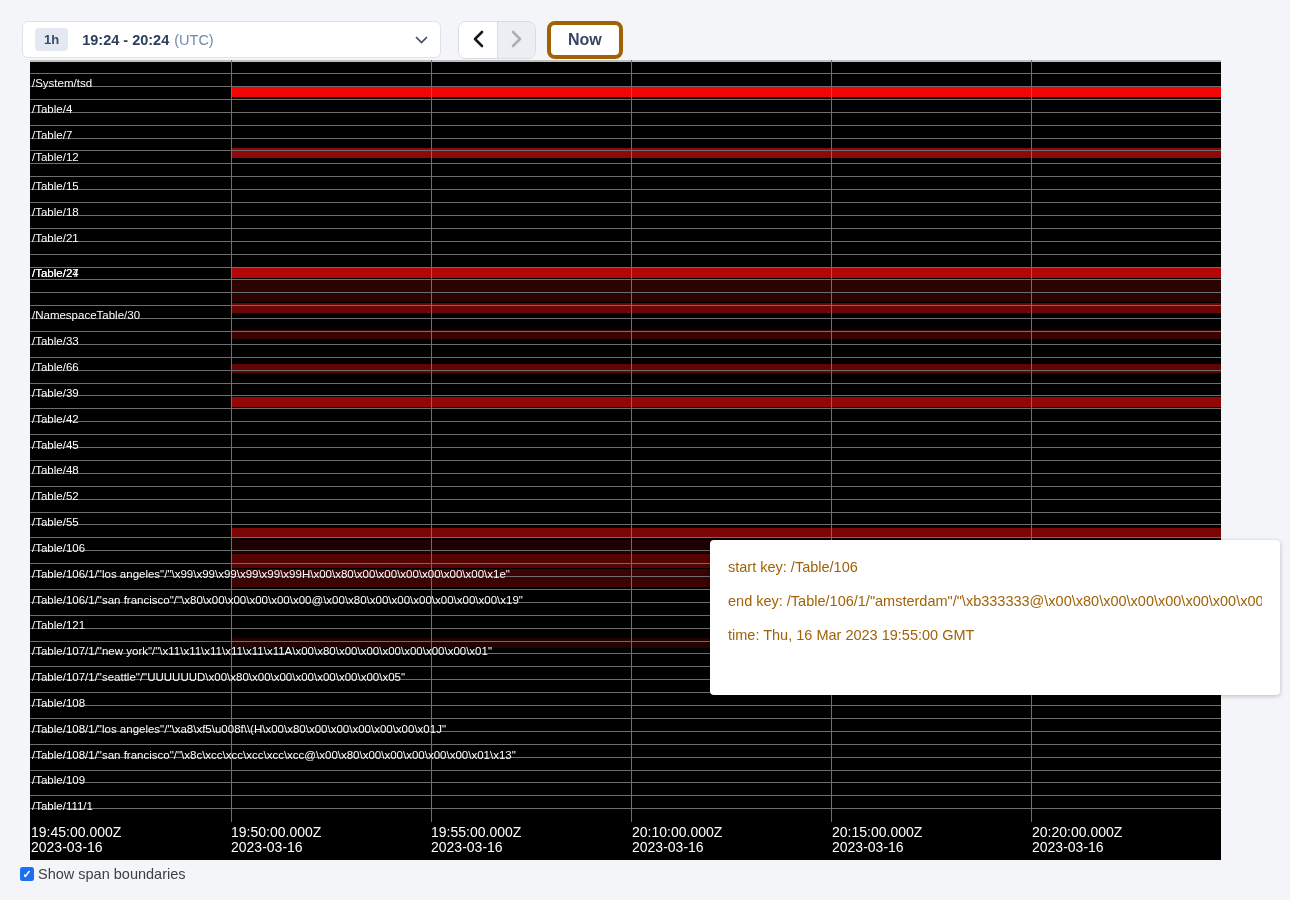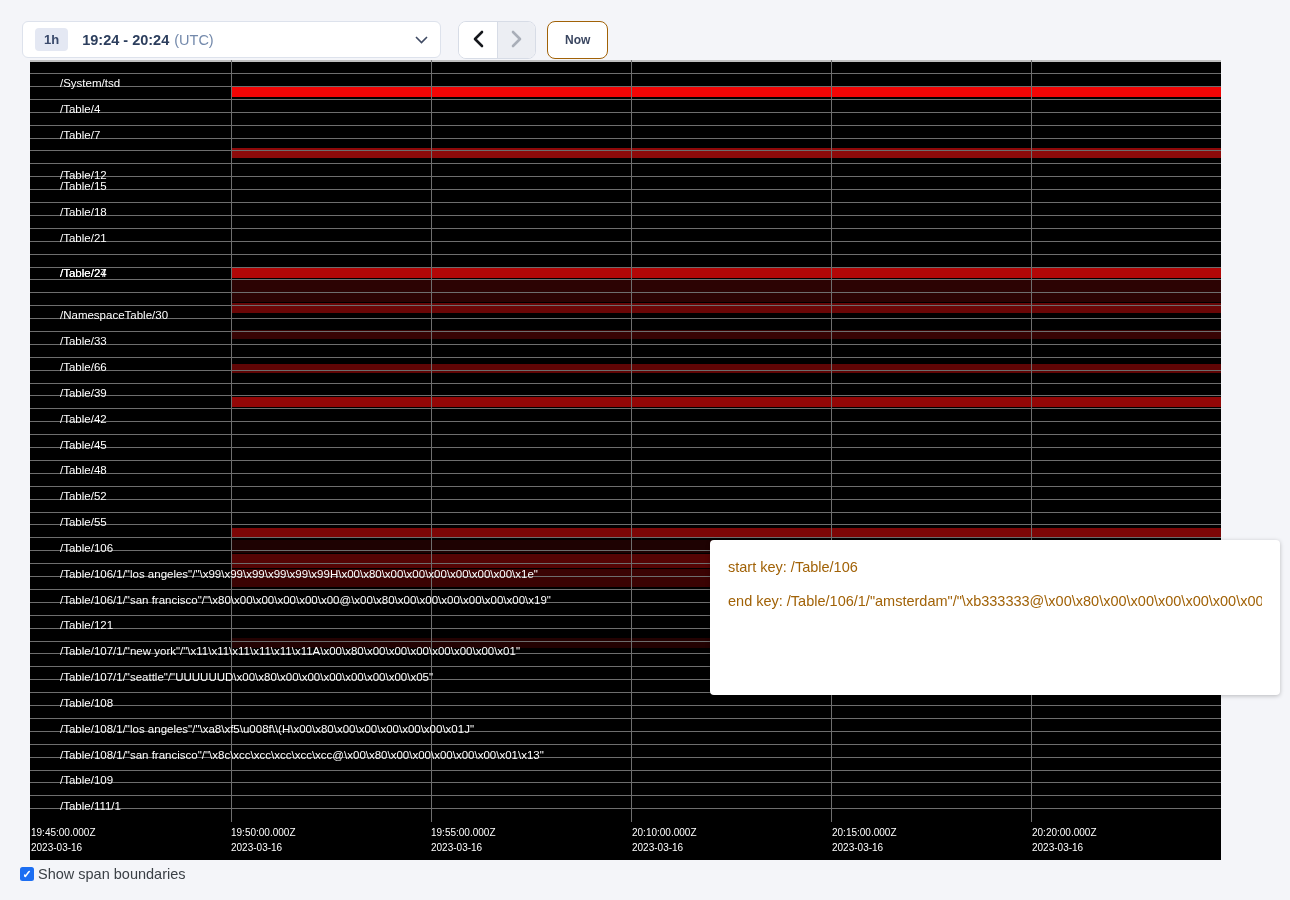--- a/index.html
+++ b/index.html
@@ -30,38 +30,38 @@
     display: flex; background: #fff;
   }
   .nav-btn {
     width: 38px; height: 100%; display: flex; align-items: center; justify-content: center;
     background: #ffffff; border: none; cursor: pointer;
   }
   .nav-btn.disabled { background: #eceef3; cursor: default; }
   .nav-btn + .nav-btn { border-left: 1px solid #d7dce6; }
   .now-btn {
     position: absolute; left: 547px; top: 21px; height: 38px; padding: 0 17px;
-    background: #ffffff; border: 1px solid #a16207; border-radius: 8px;
-    color: #3a4660; font-weight: bold; font-size: 12px; cursor: pointer;
+    background: #ffffff; border: 4px solid #a16207; border-radius: 8px;
+    color: #3a4660; font-weight: bold; font-size: 16px; cursor: pointer;
     font-family: "Liberation Sans", sans-serif;
   }
   
   #heatmap {
     position: absolute; left: 30px; top: 60px; width: 1191px; height: 800px;
     background: #000; overflow: hidden; cursor: crosshair;
   }
   #heatmap .topline { position: absolute; left: 0; top: 0; width: 100%; height: 2px; background: #bfbfbf; }
   #heatmap .hline { position: absolute; left: 0; width: 100%; height: 1px; background: #6e6e6e; }
   #heatmap .vline { position: absolute; top: 0; width: 1px; height: 762px; background: #6e6e6e; }
   #heatmap .band  { position: absolute; left: 201px; width: 990px; }
   #heatmap .rowlabel {
     position: absolute; left: 2px; color: #ffffff; font-size: 11.5px;
-    white-space: nowrap; line-height: 14px; margin-left: 28px;
-  }
-  #heatmap .tick { position: absolute; top: 765px; color: #ffffff; font-size: 10px; line-height: 15px; white-space: nowrap; }
+    white-space: nowrap; line-height: 14px;
+  }
+  #heatmap .tick { position: absolute; top: 765px; color: #ffffff; font-size: 14px; line-height: 15px; white-space: nowrap; }
   
   .tooltip {
     position: absolute; left: 710px; top: 540px; width: 570px; height: 155px;
     background: #ffffff; border-radius: 4px; box-shadow: 0 1px 4px rgba(0,0,0,0.25);
     padding: 10px 18px; z-index: 5;
   }
   .tooltip .tline { color: #a16207; font-size: 14.5px; line-height: 34px; white-space: nowrap; overflow: hidden; }
   
   .footer { position: absolute; left: 20px; top: 866px; display: flex; align-items: center; }
   .checkbox {
@@ -181,21 +181,21 @@
     <div class="hline" style="top: 735px;"></div>
     <div class="hline" style="top: 748px;"></div>
     <div class="vline" style="left: 201px;"></div>
     <div class="vline" style="left: 401px;"></div>
     <div class="vline" style="left: 601px;"></div>
     <div class="vline" style="left: 801px;"></div>
     <div class="vline" style="left: 1001px;"></div>
     <div class="rowlabel" style="top: 16px;">/System/tsd</div>
     <div class="rowlabel" style="top: 42px;">/Table/4</div>
     <div class="rowlabel" style="top: 68px;">/Table/7</div>
-    <div class="rowlabel" style="top: 108px;">/Table/12</div>
+    <div class="rowlabel" style="top: 90px;">/Table/12</div>
     <div class="rowlabel" style="top: 119px;">/Table/15</div>
     <div class="rowlabel" style="top: 145px;">/Table/18</div>
     <div class="rowlabel" style="top: 171px;">/Table/21</div>
     <div class="rowlabel" style="top: 206px;">/Table/24</div>
     <div class="rowlabel" style="top: 206px;">/Table/27</div>
     <div class="rowlabel" style="top: 248px;">/NamespaceTable/30</div>
     <div class="rowlabel" style="top: 274px;">/Table/33</div>
     <div class="rowlabel" style="top: 300px;">/Table/66</div>
     <div class="rowlabel" style="top: 326px;">/Table/39</div>
     <div class="rowlabel" style="top: 352px;">/Table/42</div>
@@ -236,18 +236,19 @@
     </div>
     <div class="tick" style="left: 1002px;">
       <div>20:20:00.000Z</div>
       <div>2023-03-16</div>
     </div>
   </div>
 
 <div class="tooltip">
   <div class="tline">start key: /Table/106</div>
   <div class="tline">end key: /Table/106/1/"amsterdam"/"\xb333333@\x00\x80\x00\x00\x00\x00\x00\x00#"</div>
+  <div class="tline">time: Thu, 16 Mar 2023 19:55:00 GMT</div>
 </div>
 
 <div class="footer">
   <span class="checkbox">✓</span>
   <span class="checkbox-label">Show span boundaries</span>
 </div>
 
 </body></html>

